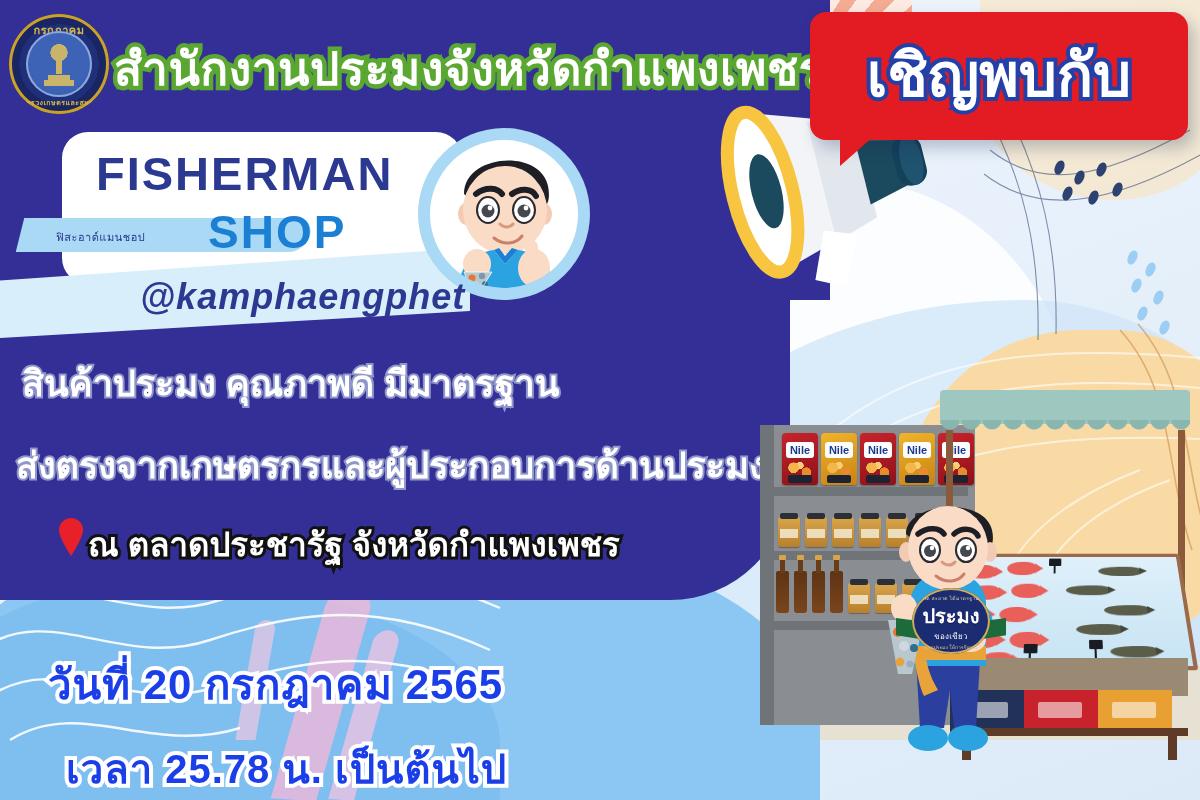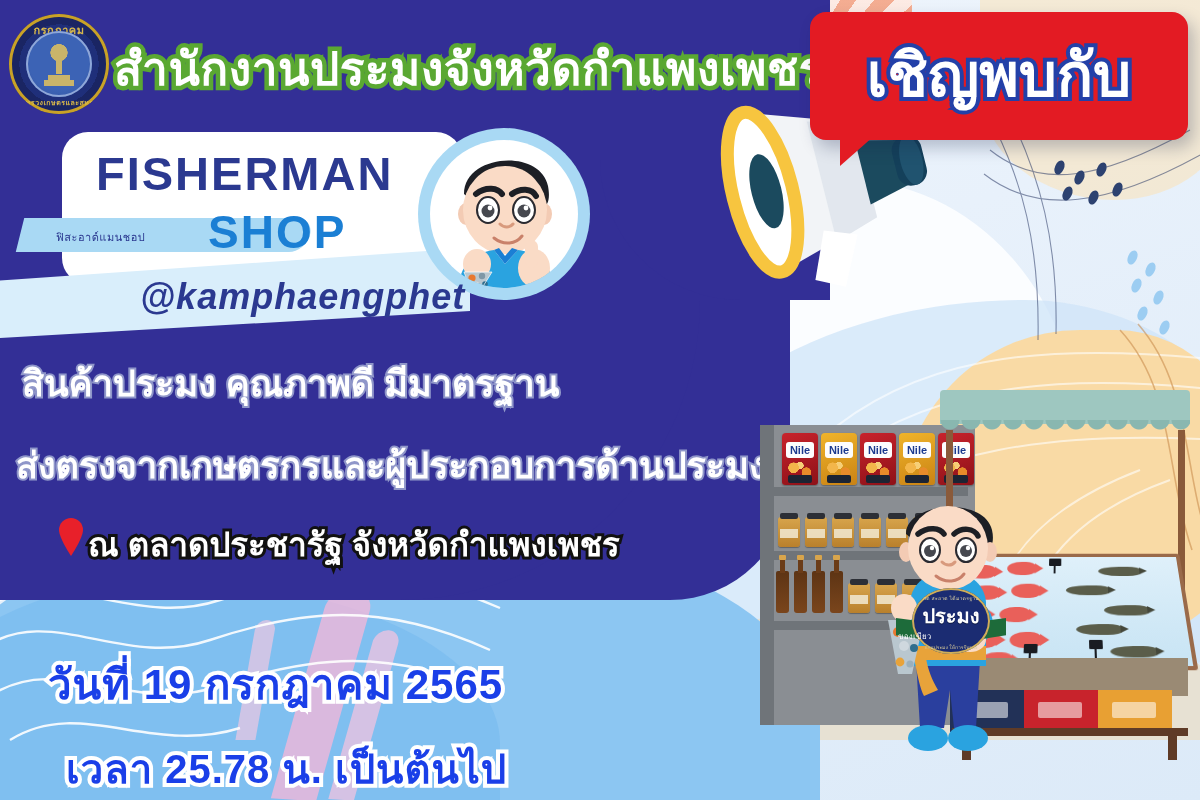--- a/index.html
+++ b/index.html
@@ -408,21 +408,21 @@
   .badge-main {
     position: absolute; left: 0; top: 18px; width: 106px; text-align: center;
     color: #ffffff; font-size: 20px; font-weight: bold; line-height: 1;
     text-shadow: 0 1px 0 #0d1840;
   }
   .badge-top-text {
     position: absolute; left: 0; top: 6px; width: 106px; text-align: center;
     color: #e6d9a8; font-size: 5px; letter-spacing: .3px;
   }
   .badge-sub {
-    position: absolute; left: 0; top: 42px; width: 106px; 
+    position: absolute; left: 0; top: 42px; width: 106px; text-align: center;
     color: #ffffff; font-size: 8px; letter-spacing: .3px;
   }
   .badge-bot-text {
     position: absolute; left: 0; top: 55px; width: 106px; text-align: center;
     color: #d9cb9a; font-size: 5px;
   }
   .ribbon-l, .ribbon-r {
     position: absolute; top: 30px; width: 30px; height: 22px; background: #1d6b3a;
   }
   .ribbon-l { left: -2px; clip-path: polygon(0 0, 100% 18%, 100% 100%, 0 78%); }
@@ -586,21 +586,21 @@
   <div class="tagline1">สินค้าประมง คุณภาพดี มีมาตรฐาน</div>
   <div class="tagline2">ส่งตรงจากเกษตรกรและผู้ประกอบการด้านประมง</div>
 
   <div class="venue-row">
     <svg class="pin-icon" viewBox="0 0 26 38">
       <path d="M13 38 C 13 38, 25 20, 25 12 A 12 12 0 0 0 1 12 C 1 20, 13 38, 13 38 Z" fill="#e8202a"></path>
     </svg>
     <div class="venue-text">ณ ตลาดประชารัฐ จังหวัดกำแพงเพชร</div>
   </div>
 
-  <div class="date-line">วันที่  19 กรกฎาคม  2565</div>
+  <div class="date-line">วันที่  20 กรกฎาคม  2565</div>
   <div class="time-line">เวลา 25.78 น. เป็นต้นไป</div>
 
   <div class="shelf">
     <div class="shelf-body"></div>
     <div class="shelf-side"></div>
 
     <div class="snackrow">
       <div class="snack" style="background:linear-gradient(160deg,#c8232c,#8d1118);">
         <div class="tag">Nile</div>
         <div class="chips"></div>

